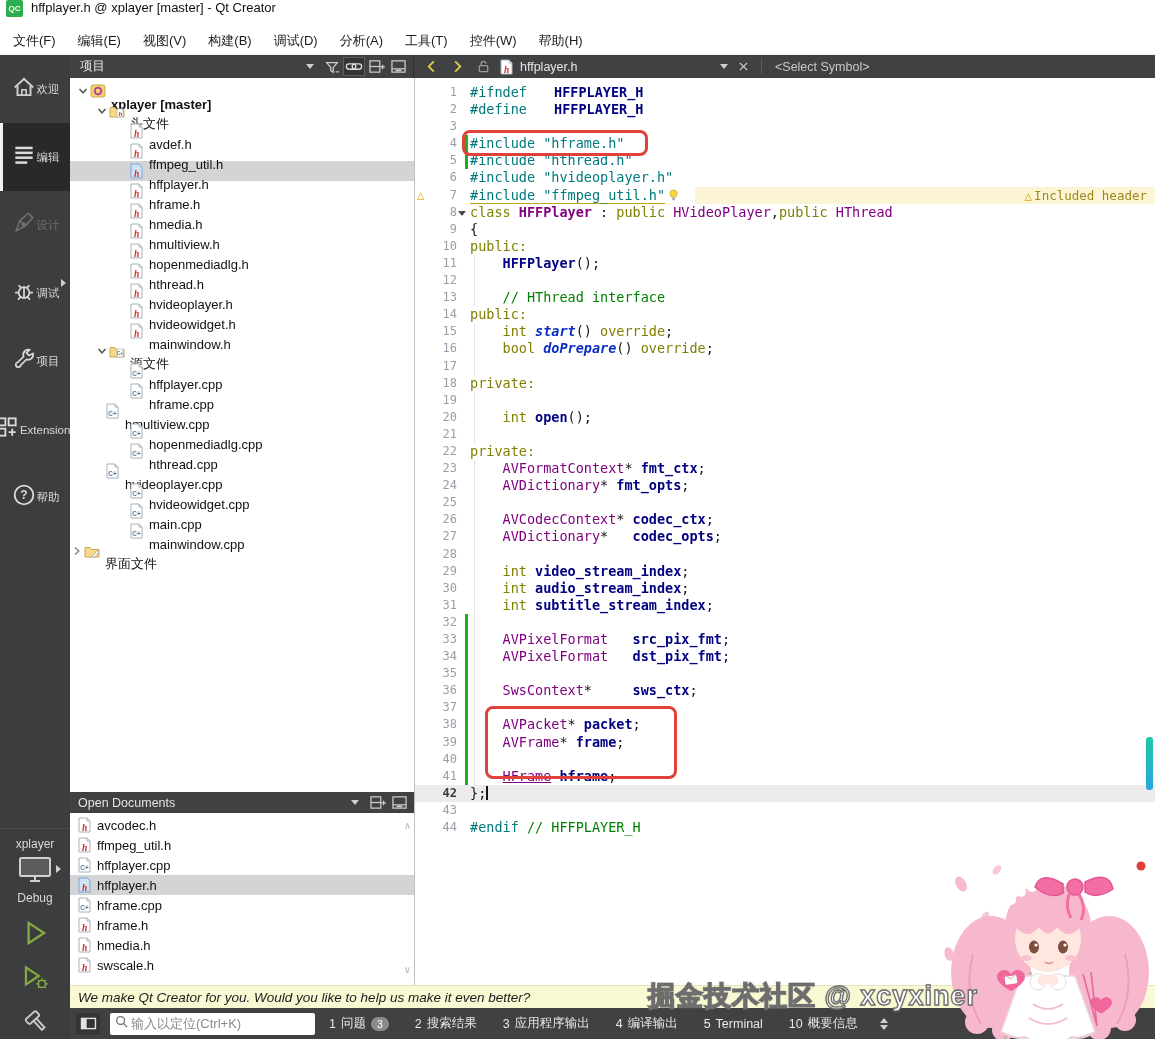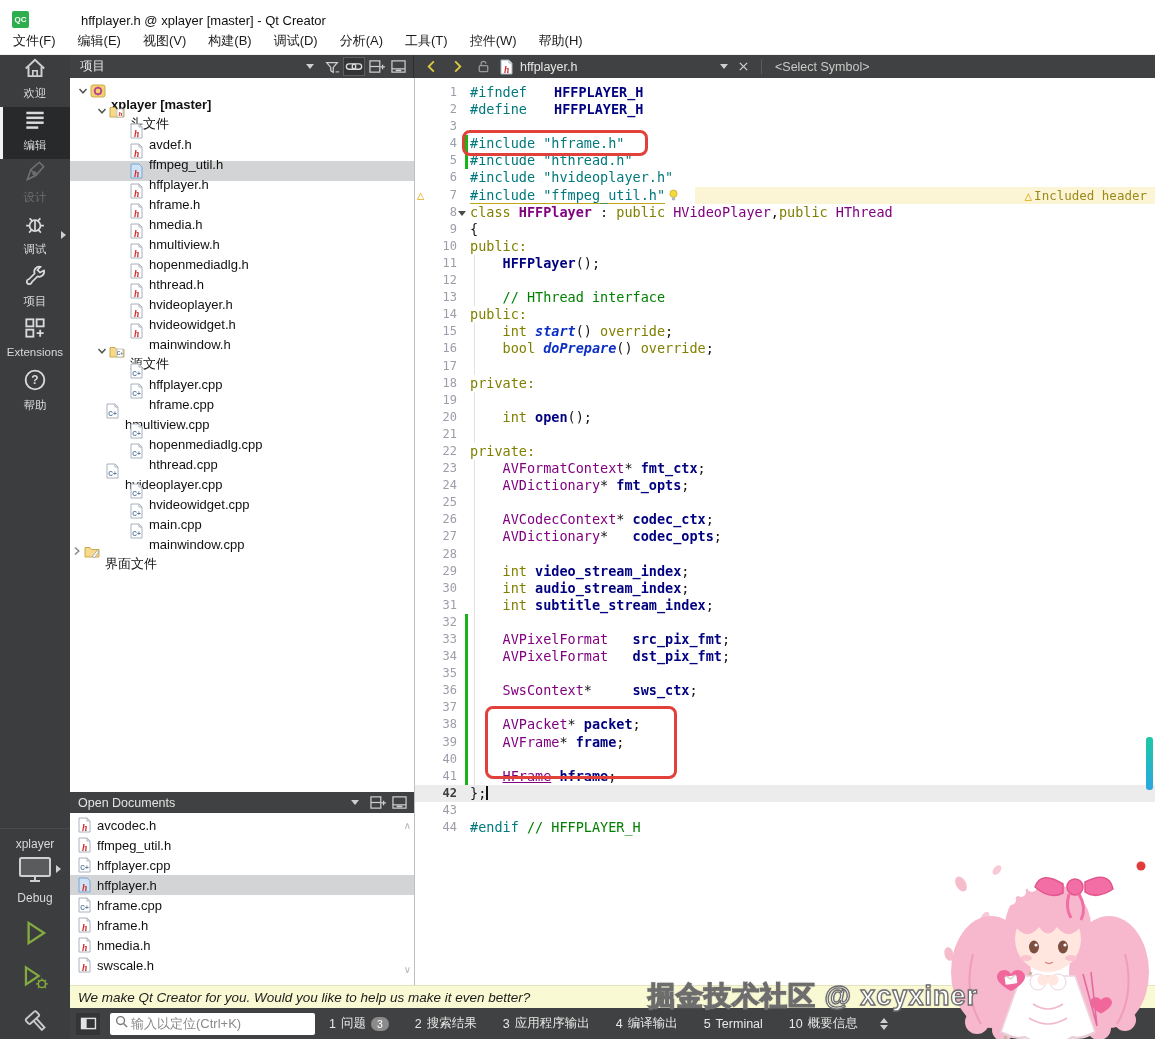--- a/index.html
+++ b/index.html
@@ -2,21 +2,21 @@
 <html><head>
 <meta charset="utf-8">
 <style>
   * { margin:0; padding:0; box-sizing:border-box; }
   html,body { width:1155px; height:1039px; overflow:hidden; background:#fff;
     font-family:"Liberation Sans", sans-serif; }
   #app { position:relative; width:1155px; height:1039px; background:#fff; }
 
   
   #titlebar { position:absolute; left:0; top:0; width:1155px; height:28px; background:#fff;
-    display:flex; align-items:flex-end; padding-left:12px;gap:44px; }
+    display:flex; align-items:flex-start; padding-left:6px; }
   .qc-badge { width:17px; height:17px; background:#2eae4f; color:#fff; font-size:8px; font-weight:bold;
     display:flex; align-items:center; justify-content:center; border-radius:2px; }
   #win-title { font-size:13px; color:#111; margin-left:8px; }
   #menubar { position:absolute; left:0; top:28px; width:1155px; height:27px; background:#fff;
     display:flex; align-items:center; padding-left:2px; border-bottom:1px solid #f0f0f0; }
   .menu-item { font-size:13px; color:#1a1a1a; padding:4px 11px; cursor:default; }
 
   
   #topbar { position:absolute; left:0; top:55px; width:1155px; height:23px; background:#404142; }
   #pane-combo { position:absolute; left:70px; top:0; width:344px; height:23px; display:flex; align-items:center;
@@ -30,21 +30,21 @@
   #edit-toolbar { position:absolute; left:415px; top:0; right:0; height:23px; display:flex; align-items:center; gap:4px;
     padding-left:5px; }
   #file-combo { display:flex; align-items:center; width:230px; height:21px; }
   #file-combo .fname { color:#e6e6e6; font-size:12.5px; margin-left:6px; }
   #file-combo .sp { flex:1; }
   #symbol-combo { color:#c9c9c9; font-size:12.5px; margin-left:6px; }
   .vsep { width:1px; height:15px; background:#5a5b5c; margin:0 3px; }
 
   
   #sidebar { position:absolute; left:0; top:55px; width:70px; height:984px; background:#3b3d3e; }
-  .mode { height:52px; display:flex; flex-direction:column; align-items:center; position:relative; }
+  .mode { height:68px; display:flex; flex-direction:row; align-items:center; justify-content:center; position:relative; }
   .mode svg { width:26px; height:26px; }
   .mode .mlabel { font-size:11.5px; color:#d8d8d8; margin-top:1px; white-space:nowrap; }
   .mode.active { background:#27292a; }
   .mode.active::before { content:""; position:absolute; left:0; top:0; bottom:0; width:3px; background:#f2f2f2; }
   .mode.disabled .mlabel { color:#6f6f6f; }
   .mode .flyout { position:absolute; right:4px; top:20px; width:0; height:0;
     border-top:4px solid transparent; border-bottom:4px solid transparent; border-left:5px solid #cfcfcf; }
   #kit-cluster { position:absolute; left:0; bottom:2px; width:70px; display:flex; flex-direction:column; align-items:center;
     border-top:1px solid #4a4b4c; padding-top:8px;text-align:right; }
   #kit-cluster .klabel { font-size:12px; color:#d8d8d8; }

